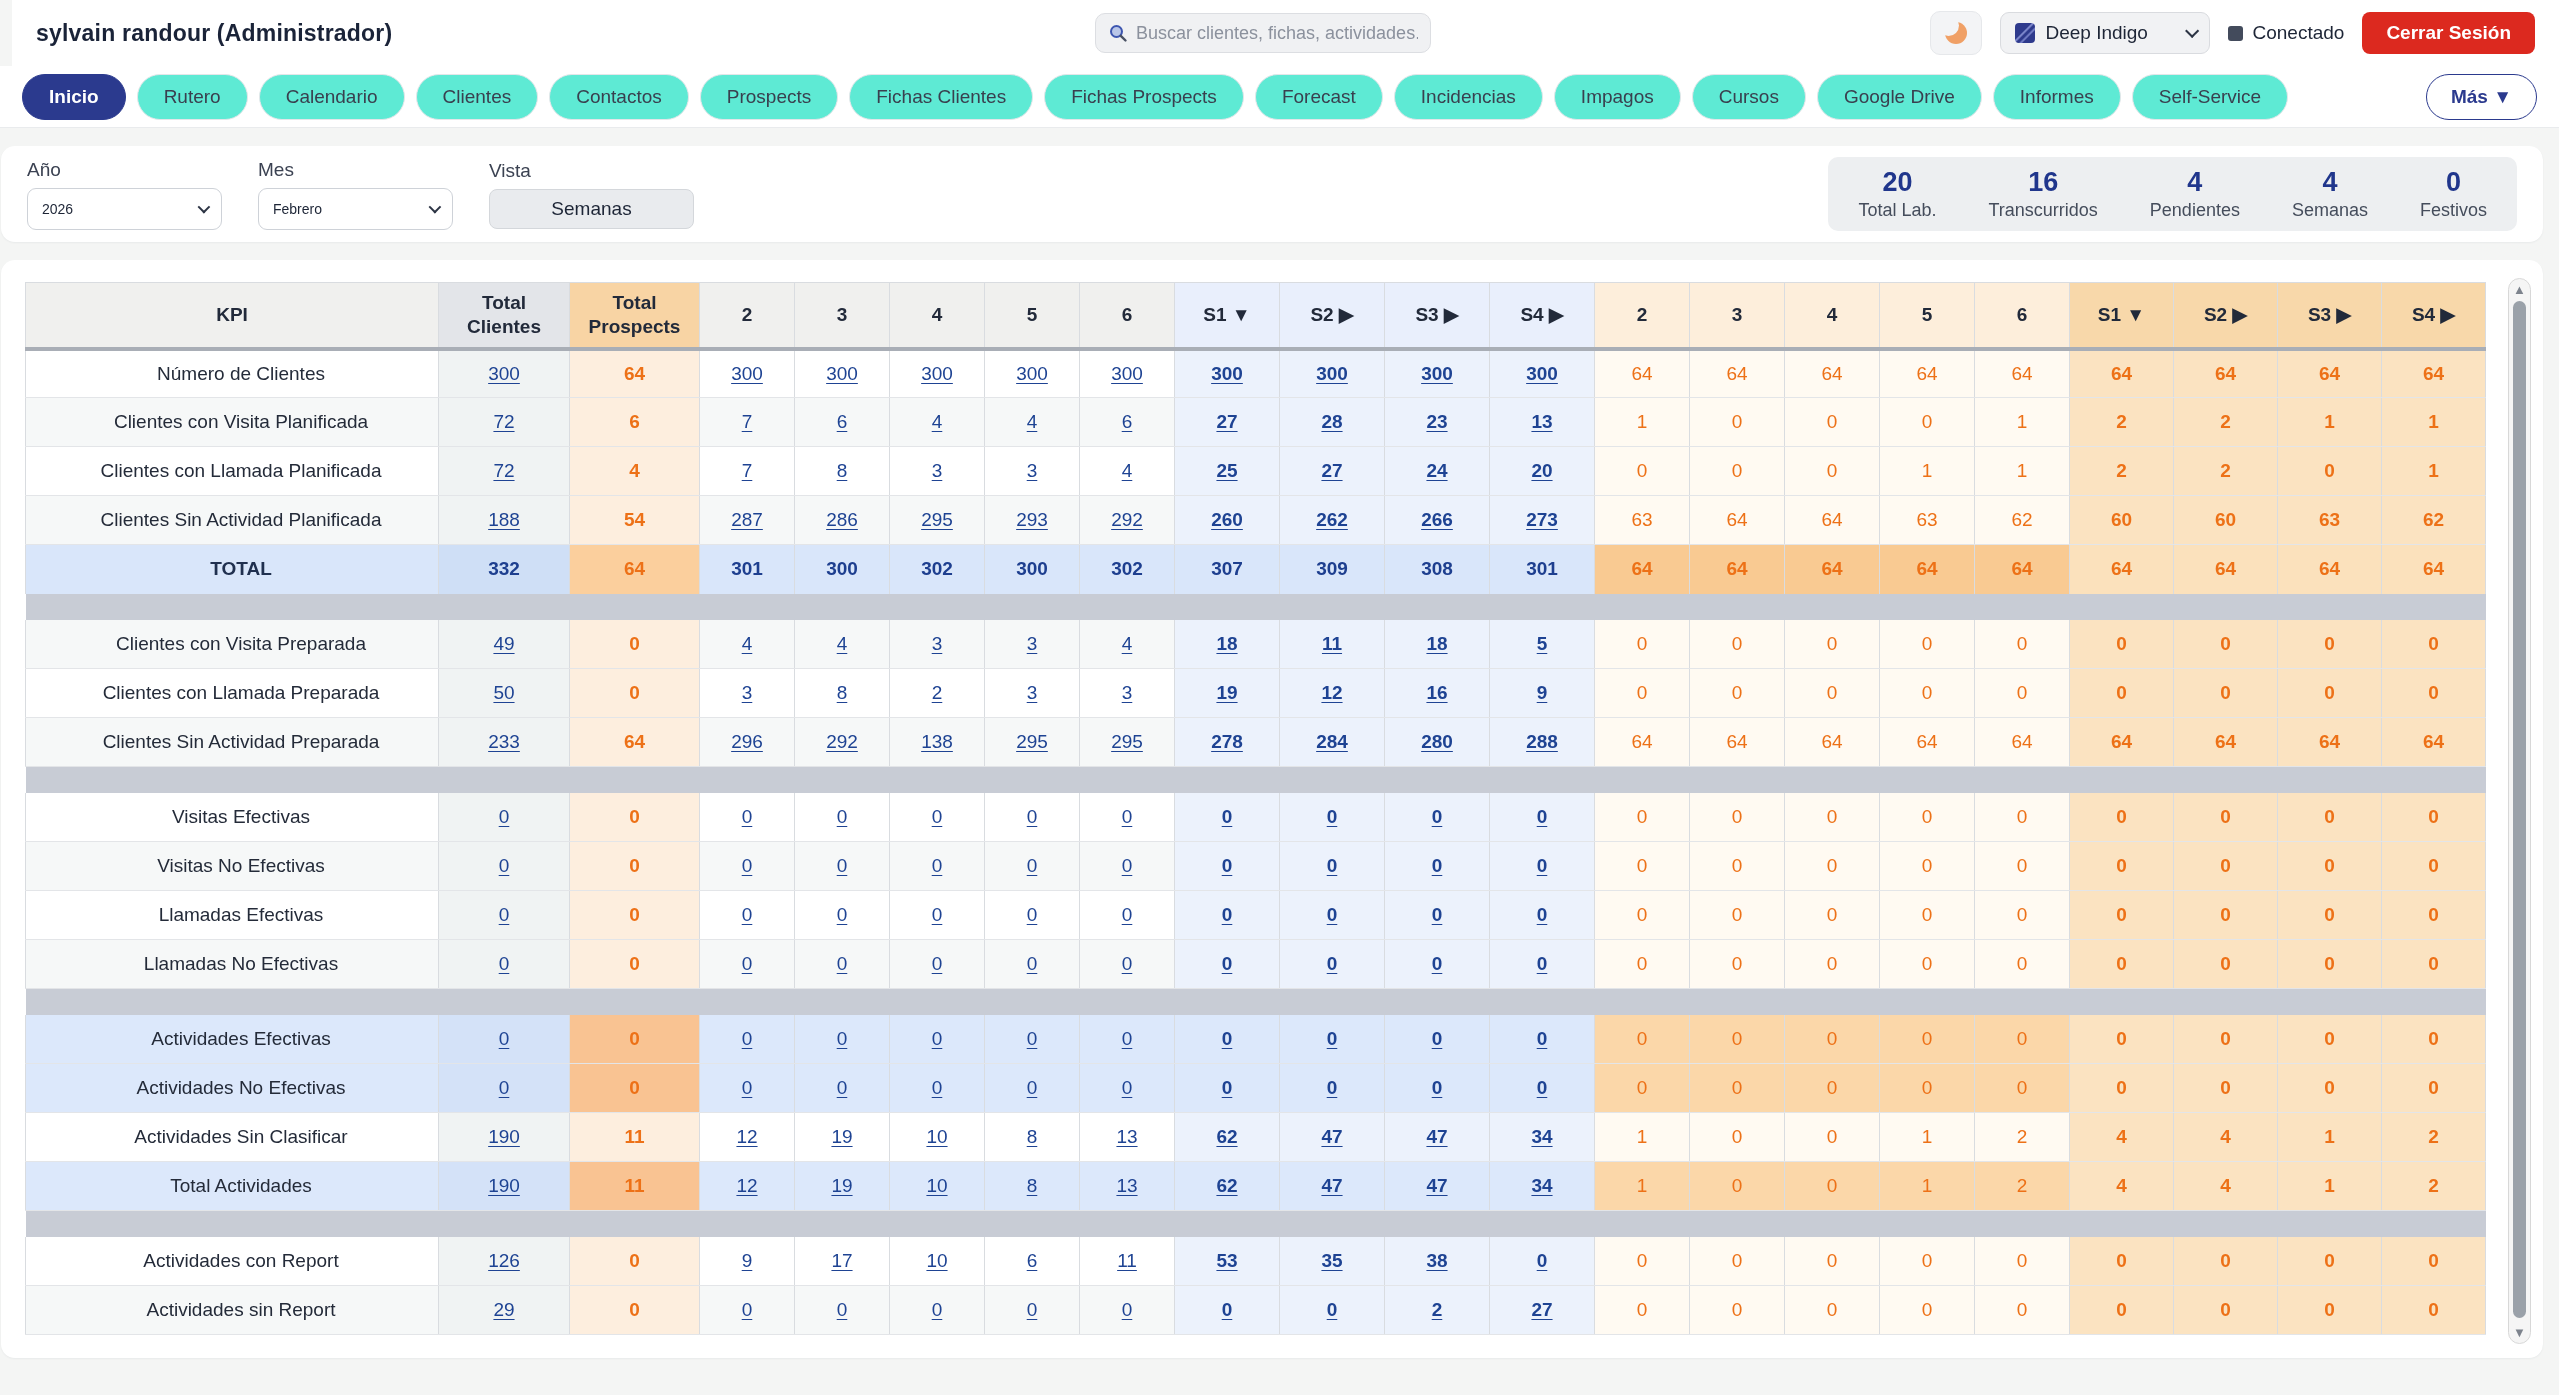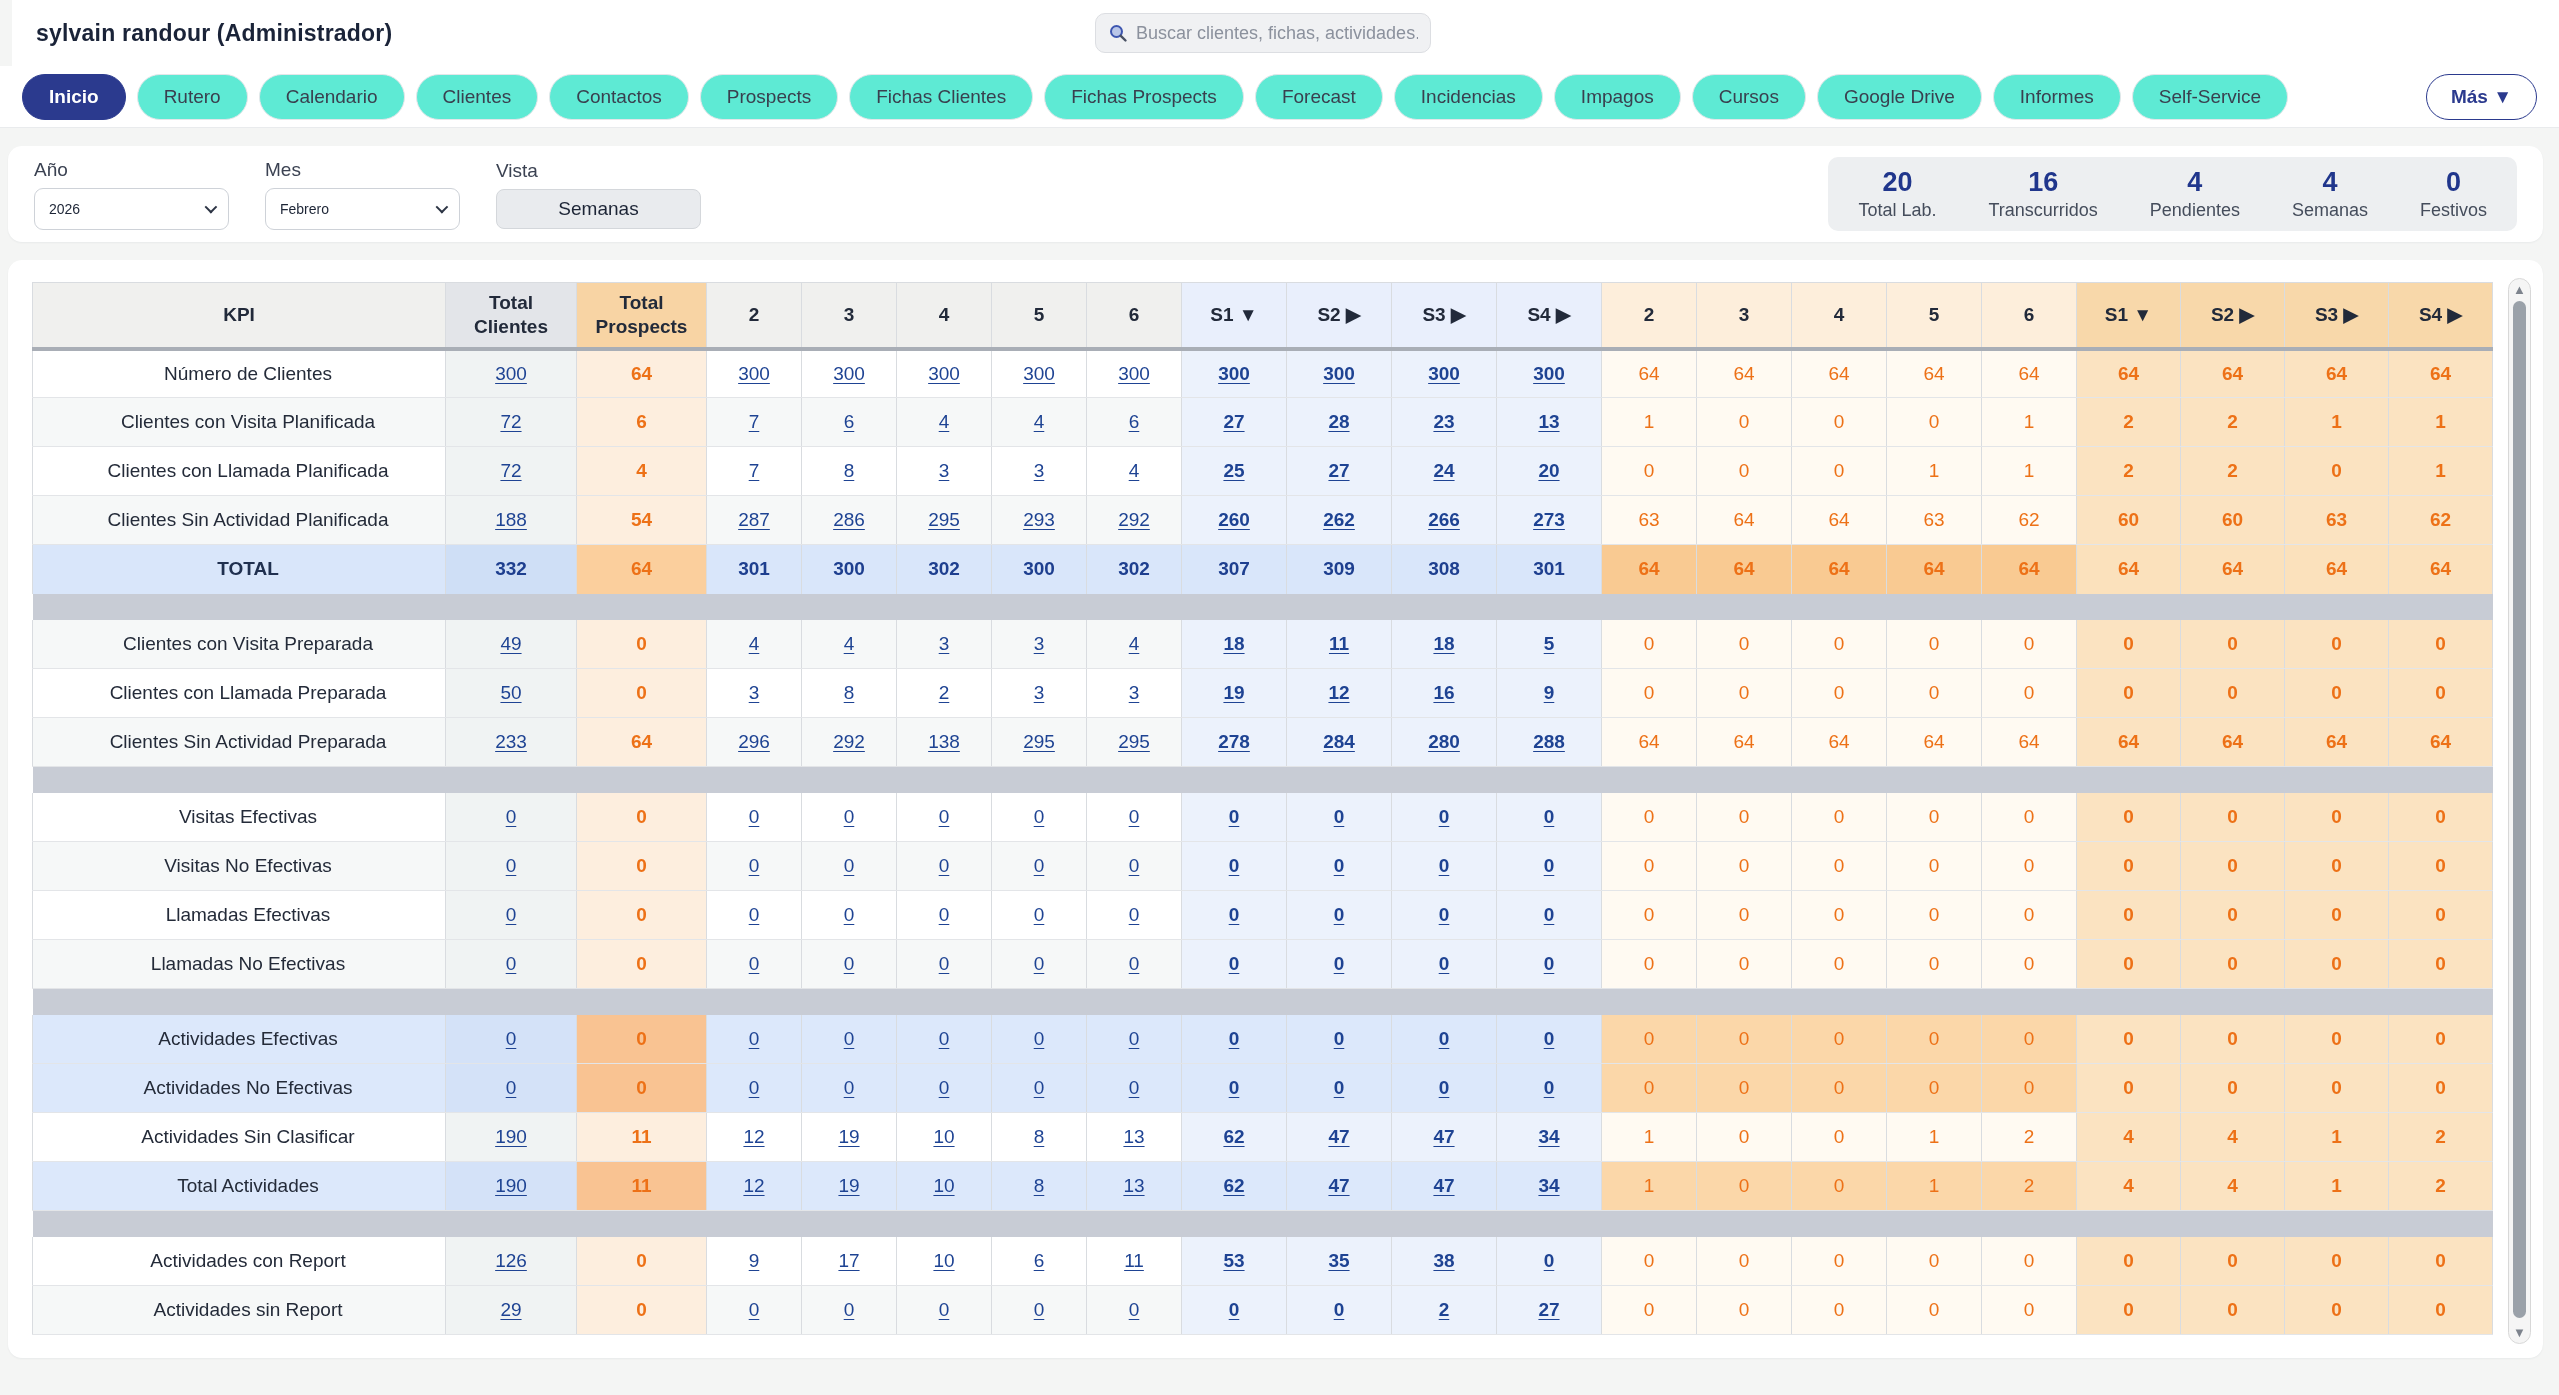--- a/index.html
+++ b/index.html
@@ -37,21 +37,21 @@
   .navbar { height:62px; background:#fff; border-bottom:1px solid #e9ebed; display:flex;
             align-items:center; padding:0 22px; gap:11px; }
   .pill { height:46px; padding:0 26px; border-radius:23px; background:#5eead4; border:1px solid #e4e6e9;
           font-size:19px; color:#39404f; display:flex; align-items:center; cursor:pointer; font-family:inherit; }
   .pill.active { background:#2b3a8e; border-color:#2b3a8e; color:#fff; font-weight:700; }
   .more-btn { margin-left:auto; height:46px; padding:0 24px; border-radius:23px; background:#fff;
               border:1.5px solid #2b3a8e; color:#2b3a8e; font-size:19px; font-weight:700;
               display:flex; align-items:center; cursor:pointer; font-family:inherit; }
 
   
-  .content { padding:18px 16px 0 8px; background:#f4f5f4; }
+  .content { padding:18px 16px 0 1px; background:#f4f5f4; }
   .card { background:#fff; border-radius:14px; box-shadow:0 1px 2px rgba(20,30,60,.05); }
 
   .filter-card { height:96px; display:flex; align-items:center; padding:0 26px; margin-bottom:18px; }
   .fgroup { margin-right:36px; }
   .fgroup .flabel { font-size:19px; color:#3b4252; margin-bottom:7px; }
   .select { height:42px; background:#fff; border:1px solid #ced2d8; border-radius:9px;
             display:flex; align-items:center; justify-content:space-between; padding:0 14px;
             font-size:14px; color:#1d2536; cursor:pointer; }
   .select .chev { transform:rotate(45deg) translateY(-2px); width:9px; height:9px; }
   .w190{width:195px} .w205{width:210px}
@@ -117,20 +117,35 @@
   <div class="user-title">sylvain randour (Administrador)</div>
 
   <div class="search-wrap">
     <svg width="20" height="20" viewBox="0 0 20 20">
       <circle cx="8.5" cy="8.5" r="5.5" fill="#b9c6e8" stroke="#3d56b0" stroke-width="2"></circle>
       <line x1="12.8" y1="12.8" x2="17.5" y2="17.5" stroke="#4a5264" stroke-width="2.4" stroke-linecap="round"></line>
     </svg>
     <input value="" placeholder="Buscar clientes, fichas, actividades..." style="">
   </div>
 
+  <div class="topbar-right">
+    <div class="moon-btn">
+      <span class="moon"></span>
+    </div>
+    <div class="theme-select">
+      <span class="swatch"></span>
+      <span>Deep Indigo</span>
+      <span class="chev"></span>
+    </div>
+    <div class="conn">
+      <span class="conn-dot"></span>
+      <span>Conectado</span>
+    </div>
+    <button class="logout-btn">Cerrar Sesión</button>
+  </div>
 </header>
 
 <nav class="navbar">
   <div id="nav-tabs" style="display:flex;gap:11px;">
       <button class="pill active">Inicio</button>
       <button class="pill">Rutero</button>
       <button class="pill">Calendario</button>
       <button class="pill">Clientes</button>
       <button class="pill">Contactos</button>
       <button class="pill">Prospects</button>

